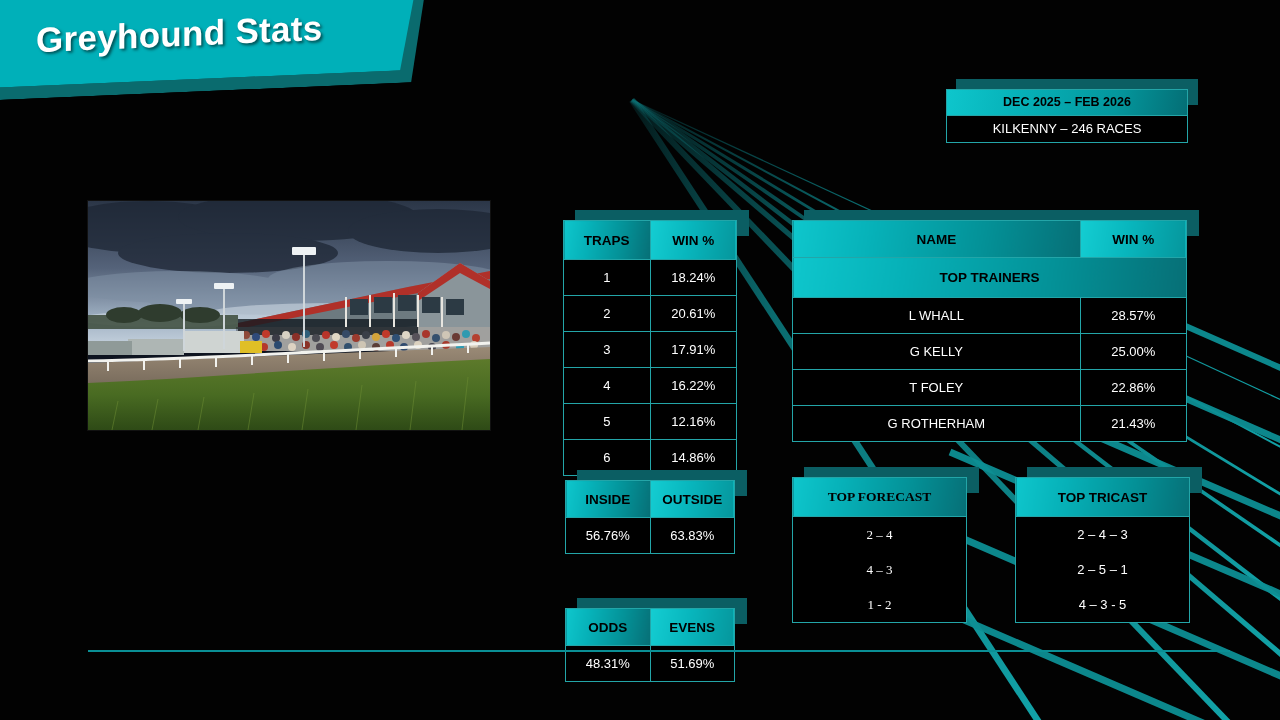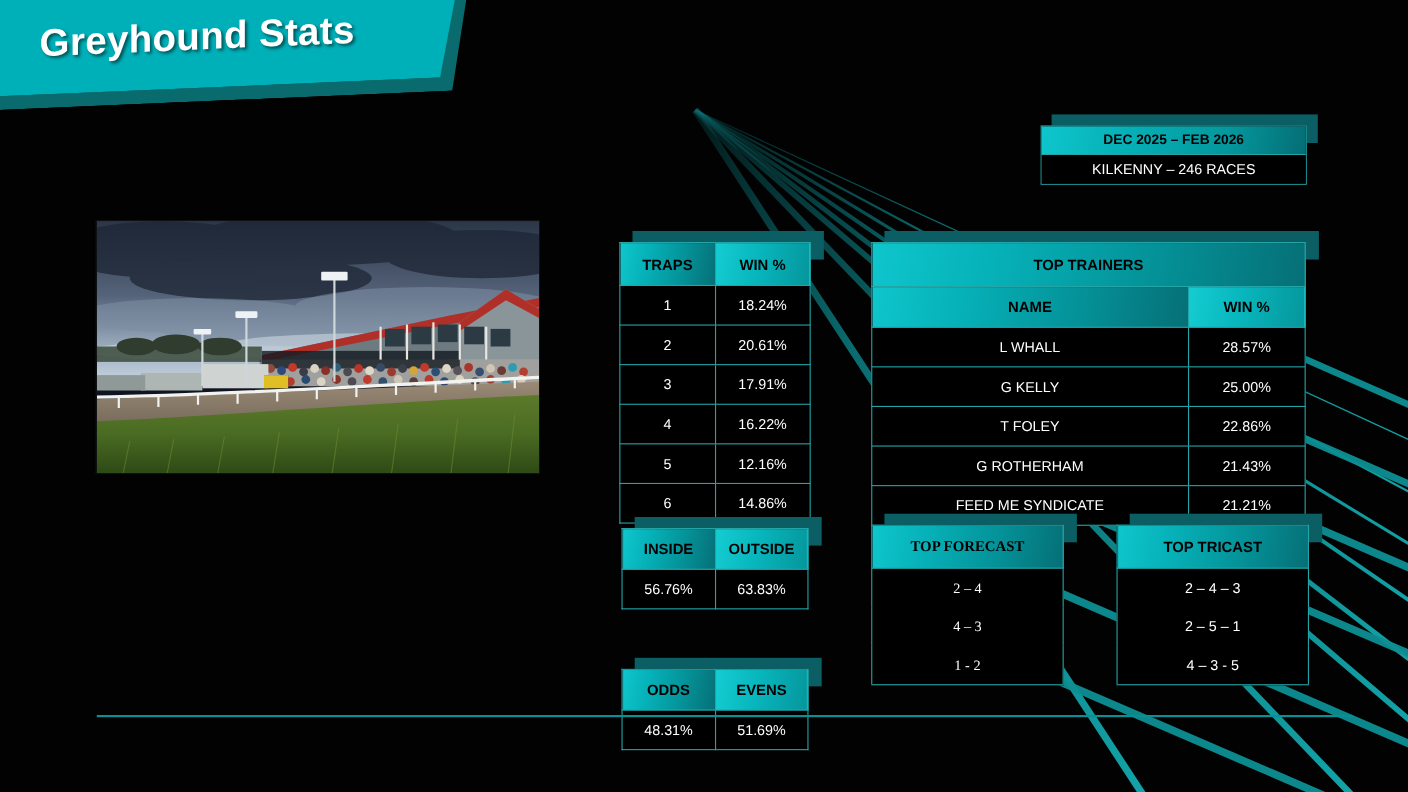--- a/index.html
+++ b/index.html
@@ -55,21 +55,21 @@
     background:linear-gradient(100deg,#0ec6cc 0%,#06b1b8 28%,#049197 66%,#066f76 100%);
   }
   .tbl td{
     color:#ffffff;font-weight:normal;font-size:13px;background:#000;
   }
   .tbl th.lite{
     background:linear-gradient(100deg,#14cdd2 0%,#08b6bd 45%,#05969c 100%);
   }
 
   
-  #date-panel{position:absolute;left:946px;top:114px;width:242px;z-index:6;}
+  #date-panel{position:absolute;left:946px;top:89px;width:242px;z-index:6;}
   #date-panel .backing{
     position:absolute;left:10px;top:-10px;width:242px;height:26px;background:#0b5e63;z-index:0;
   }
   #date-box{
     position:relative;z-index:1;border:1px solid #23a5a8;background:#000;
   }
   #date-range{
     height:25px;line-height:25px;text-align:center;color:#000;
     font-weight:bold;font-size:12.5px;
     background:linear-gradient(100deg,#0ec6cc 0%,#06b1b8 30%,#04979d 70%,#046e75 100%);
@@ -363,48 +363,44 @@
 
   <div class="panel" id="trainers-panel" style="left:792px;top:220px;width:395px;">
     <div class="backing"></div>
     <table class="tbl">
       <colgroup>
           <col style="width:73%">
           <col style="width:27%">
         </colgroup>
       <thead>
         <tr>
-          <th colspan="2" style="height:31px">TOP TRAINERS</th>
-        </tr>
-        <tr>
           <th style="height:28px">NAME</th>
           <th class="lite" style="height:28px">WIN %</th>
         </tr>
+        <tr>
+          <th colspan="2" style="height:31px">TOP TRAINERS</th>
+        </tr>
       </thead>
       <tbody>
         <tr>
           <td style="height:27px">L WHALL</td>
           <td>28.57%</td>
         </tr>
         <tr>
           <td style="height:27px">G KELLY</td>
           <td>25.00%</td>
         </tr>
         <tr>
           <td style="height:27px">T FOLEY</td>
           <td>22.86%</td>
         </tr>
         <tr>
           <td style="height:27px">G ROTHERHAM</td>
           <td>21.43%</td>
         </tr>
-        <tr>
-          <td style="height:27px">FEED ME SYNDICATE</td>
-          <td>21.21%</td>
-        </tr>
       </tbody>
     </table>
   </div>
 
   <div class="panel" id="inside-outside-panel" style="left:565px;top:480px;width:170px;">
     <div class="backing"></div>
     <table class="tbl">
       <colgroup>
           <col style="width:50%">
           <col style="width:50%">

